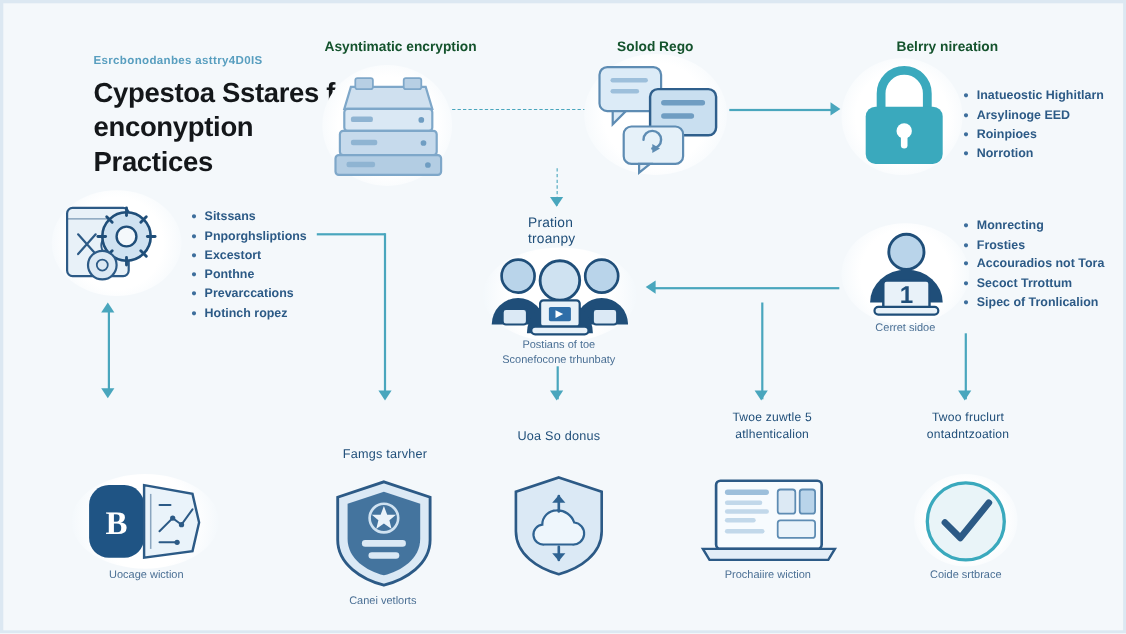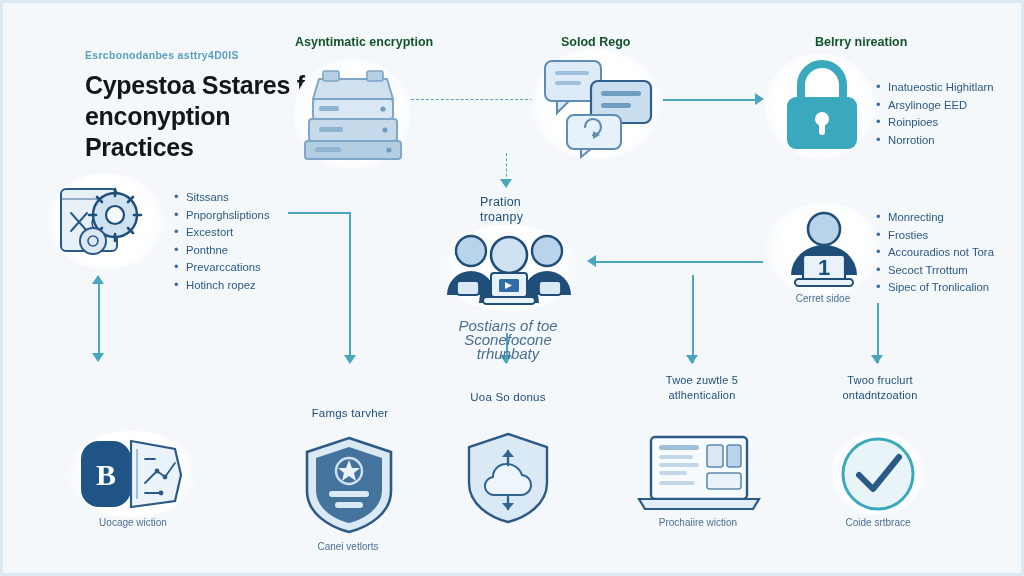--- a/index.html
+++ b/index.html
@@ -14,21 +14,21 @@
     width:1024px; height:576px;
     background:#f4f8fb;
     border:3px solid #dce8f2;
   }
   .lbl { position:absolute; color:#1f4e79; font-weight:normal; letter-spacing:.2px; }
   .cap { position:absolute; color:#4a6f94; text-align:center; }
   .hdr { position:absolute; color:#14532d; font-weight:bold; font-size:12.5px; }
   .bullets { position:absolute; list-style:none; }
   .bullets li {
     color:#2c5a86; font-size:11.3px; line-height:17.5px;
-    position:relative; padding-left:13px; white-space:nowrap;
+    position:relative; padding-left:13px; white-space:nowrap;font-weight:bold;
   }
   .bullets li::before {
     content:"\2022"; position:absolute; left:1px; top:-1px;
     color:#3d6e9c; font-size:13px;
   }
   
   #title-block { position:absolute; left:36px; top:46px; width:250px;margin-left:46px; }
   #kicker {
     color:#3d8fb5; font-size:10.5px; font-weight:bold;
     letter-spacing:.3px; margin-bottom:9px; opacity:.85;
@@ -210,38 +210,38 @@
       <circle cx="66" cy="26" r="18" fill="#cfe2f1" stroke="#1f4e79" stroke-width="2.6"></circle>
       <path d="M36 74 a30 30 0 0 1 60 0 Z" fill="#1f4e79"></path>
       <rect x="48" y="44" width="36" height="24" rx="3" fill="#e9f2f9" stroke="#1f4e79" stroke-width="2"></rect>
       <rect x="56" y="50" width="20" height="13" rx="1.5" fill="#2f6ea8"></rect>
       <path d="M62 53 L62 60 L69 56.5 Z" fill="#ffffff"></path>
       <rect x="40" y="68" width="52" height="7" rx="3.5" fill="#e9f2f9" stroke="#1f4e79" stroke-width="2"></rect>
       <rect x="14" y="52" width="22" height="14" rx="3" fill="#dbe9f5" stroke="#1f4e79" stroke-width="1.8"></rect>
       <rect x="96" y="52" width="22" height="14" rx="3" fill="#dbe9f5" stroke="#1f4e79" stroke-width="1.8"></rect>
     </svg>
   </div>
-  <div class="cap" style="left:430px; top:316px; width:150px; font-size:15px; line-height:14px;font-style:italic;">
+  <div class="cap" style="left:430px; top:304px; width:150px; font-size:10px; line-height:14px;">
     <div>Postians of toe</div>
     <div>Sconefocone trhunbaty</div>
   </div>
 
   <div class="halo" style="left:762px; top:200px; width:116px; height:92px;"></div>
   <div class="svgwrap" style="left:772px; top:206px;">
     <svg width="98" height="82" viewBox="0 0 98 82">
       <circle cx="49" cy="20" r="16" fill="#b9d4ea" stroke="#1f4e79" stroke-width="2.6"></circle>
       <path d="M16 66 a33 30 0 0 1 66 0 Z" fill="#1f4e79"></path>
       <rect x="28" y="46" width="42" height="26" rx="3" fill="#e9f2f9" stroke="#1f4e79" stroke-width="2.2"></rect>
       <text x="49" y="66" font-family="Liberation Sans, sans-serif" font-size="22" font-weight="bold" fill="#1f4e79" text-anchor="middle">1</text>
       <rect x="20" y="70" width="58" height="7" rx="3.5" fill="#e9f2f9" stroke="#1f4e79" stroke-width="2"></rect>
     </svg>
   </div>
   <div class="cap" style="left:768px; top:290px; width:104px; font-size:10px;">Cerret sidoe</div>
 
-  <ul class="bullets" style="left:872px; top:194px;margin-top:12px;">
+  <ul class="bullets" style="left:872px; top:194px;">
     <li>Monrecting</li>
     <li>Frosties</li>
     <li>Accouradios not Tora</li>
     <li>Secoct Trrottum</li>
     <li>Sipec of Tronlicalion</li>
   </ul>
 
   <div class="lbl" style="left:282px; top:404px; width:130px; font-size:11.5px; text-align:center;">Famgs tarvher</div>
   <div class="lbl" style="left:440px; top:388px; width:130px; font-size:11.5px; text-align:center;">Uoa So donus</div>
   <div class="lbl" style="left:624px; top:370px; width:150px; font-size:11px; line-height:15px; text-align:center;">

